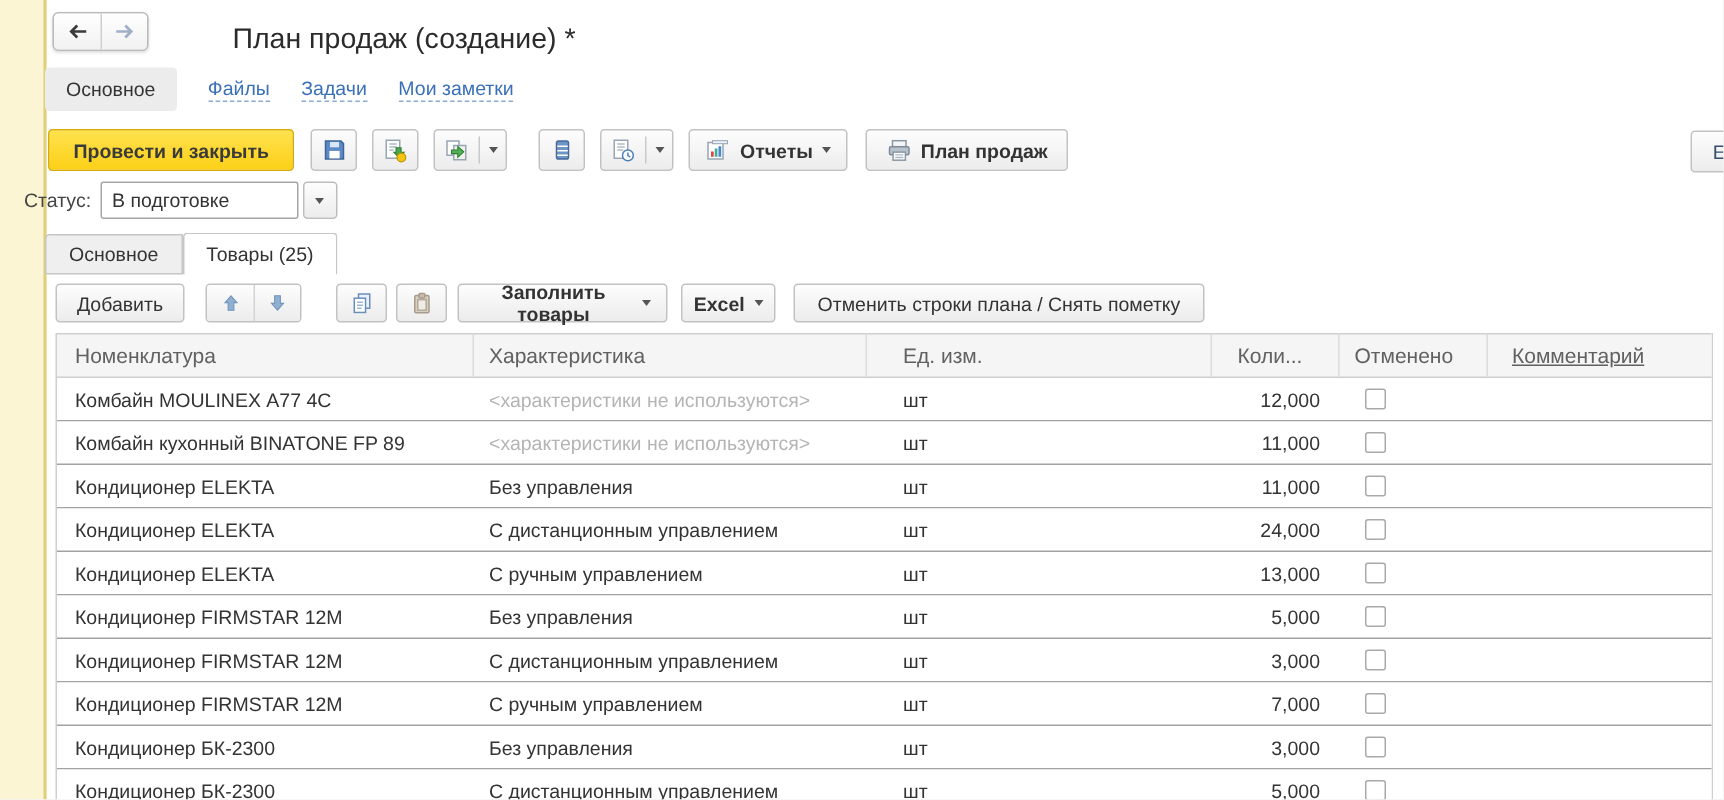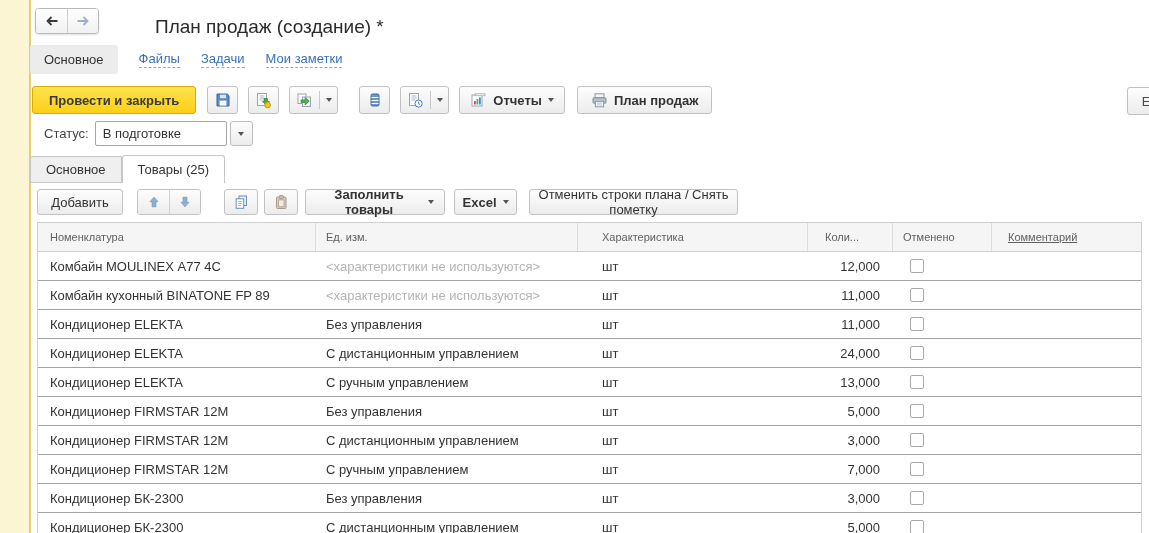--- a/index.html
+++ b/index.html
@@ -37,21 +37,21 @@
   .icon-btn { width:31px; }
   .split { padding:0; }
   .split .ic { width:29px; display:flex; justify-content:center; }
   .divider { width:1px; height:18px; background:#cscsc5; background:#c9c9c9; }
   .caret { width:0; height:0; border-left:3.5px solid transparent;
     border-right:3.5px solid transparent; border-top:4px solid #555; }
   .split .caret-wrap { width:17px; display:flex; justify-content:center; }
   .label-btn { padding:0 10px; gap:6px;font-weight:bold; }
 
   
-  .status-row { position:absolute; left:44px; top:121px; display:flex; align-items:center; height:25px; }
+  .status-row { position:absolute; left:16px; top:121px; display:flex; align-items:center; height:25px; }
   .status-label { font-size:13px; color:#444; margin-right:6px; }
   .combo-input { width:132px; height:25px; border:1px solid #a6a6a6; border-radius:2px;
     background:#fff; font-size:13px; display:flex; align-items:center; padding-left:7px; }
   .combo-btn { width:23px; height:25px; margin-left:3px; border:1px solid #bdbdbd; border-radius:3px;
     background:linear-gradient(#fdfdfd,#ececec); display:flex; align-items:center; justify-content:center; cursor:pointer; }
 
   
   .tabs { position:absolute; left:30px; top:155px; display:flex; align-items:flex-end; }
   .tab { height:27px; padding:0 15px; display:flex; align-items:center; font-size:13px;
     background:#efefef; border:1px solid #c6c6c6; color:#333; cursor:pointer; }
@@ -64,21 +64,21 @@
   .grp { display:flex; border:1px solid #c2c2c2; border-radius:3px; overflow:hidden; }
   .grp .gbtn { width:31px; height:24px; display:flex; align-items:center; justify-content:center;
     background:linear-gradient(#fdfdfd,#ececec); cursor:pointer; }
   .grp .gbtn + .gbtn { border-left:1px solid #d2d2d2; }
 
   
   .table { position:absolute; left:37px; top:222px; width:1105px;
     border-left:1px solid #cfcfcf; border-right:1px solid #cfcfcf; }
   .thead { display:grid; grid-template-columns:278px 262px 230px 85px 99px 1fr;
     height:30px; background:#f5f5f5; border-top:1px solid #cfcfcf; border-bottom:1px solid #cfcfcf; }
-  .hcell { font-size:11px; color:#616161; display:flex; align-items:center;
+  .hcell { font-size:14px; color:#616161; display:flex; align-items:center;
     padding-left:10px; border-right:1px solid #dcdcdc; overflow:hidden; white-space:nowrap; }
   .hcell:first-child { padding-left:12px; }
   .hcell:nth-child(3) { padding-left:24px; }
   .hcell:nth-child(4) { padding-left:17px; }
   .hcell:nth-child(6) { padding-left:16px; }
   .hcell:last-child { border-right:none;text-decoration:underline; }
   .trow { display:grid; grid-template-columns:278px 262px 230px 85px 99px 1fr;
     height:29px; border-bottom:1px solid #a3a3a3; background:#fff; cursor:default; }
   .tcell { font-size:13px; color:#333; display:flex; align-items:center;
     padding-left:10px; overflow:hidden; white-space:nowrap; }
@@ -248,28 +248,28 @@
     <button class="btn label-btn" style="margin-left:7px; width:140px">
       <span>Заполнить товары</span>
       <span class="caret"></span>
     </button>
 
     <button class="btn label-btn" style="margin-left:9px; width:63px">
       <span>Excel</span>
       <span class="caret"></span>
     </button>
 
-    <button class="btn" style="margin-left:12px; width:209px">Отменить строки плана / Снять пометку</button>
+    <button class="btn" style="margin-left:12px; width:274px">Отменить строки плана / Снять пометку</button>
   </div>
 
   <div class="table">
     <div class="thead">
       <div class="hcell">Номенклатура</div>
+      <div class="hcell">Характеристика</div>
       <div class="hcell">Ед. изм.</div>
-      <div class="hcell">Характеристика</div>
       <div class="hcell">Коли...</div>
       <div class="hcell">Отменено</div>
       <div class="hcell">Комментарий</div>
     </div>
     <div>
         <div class="trow">
           <div class="tcell">Комбайн MOULINEX  А77 4С</div>
           <div class="tcell muted">&lt;характеристики не используются&gt;</div>
           <div class="tcell unit">шт</div>
           <div class="tcell num">12,000</div>

